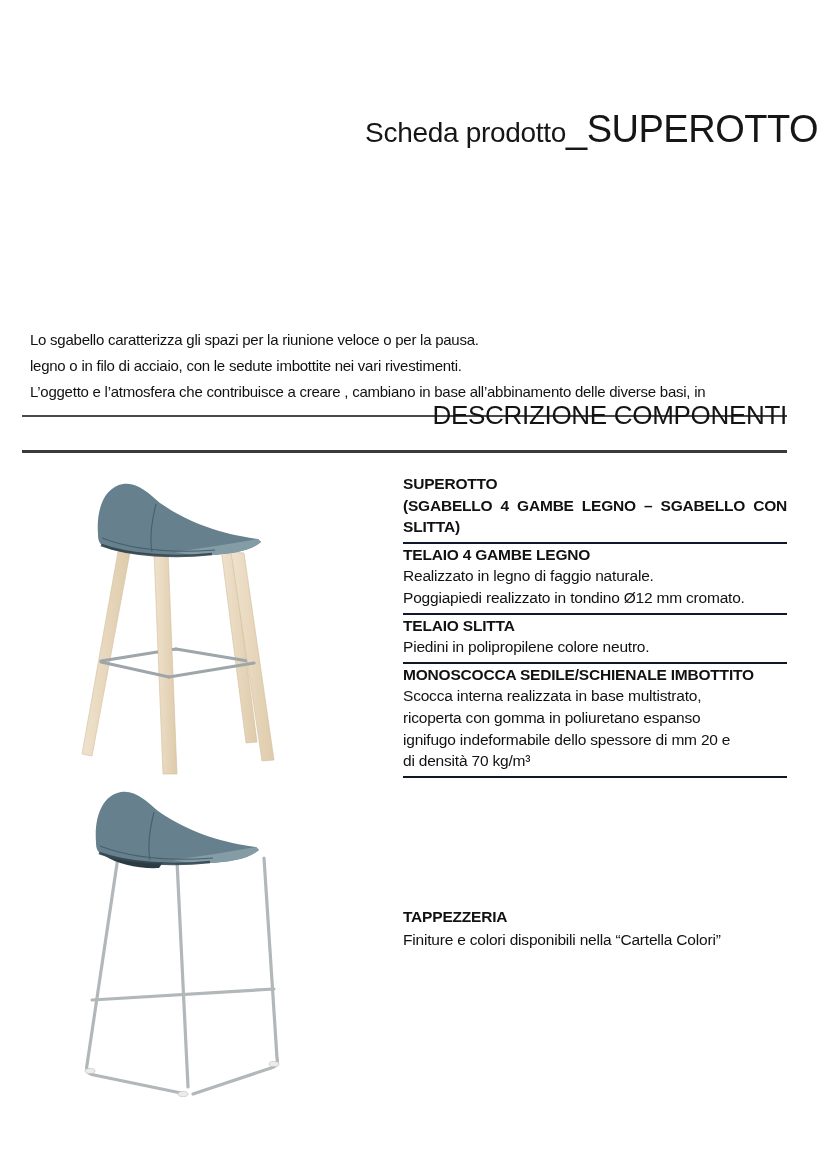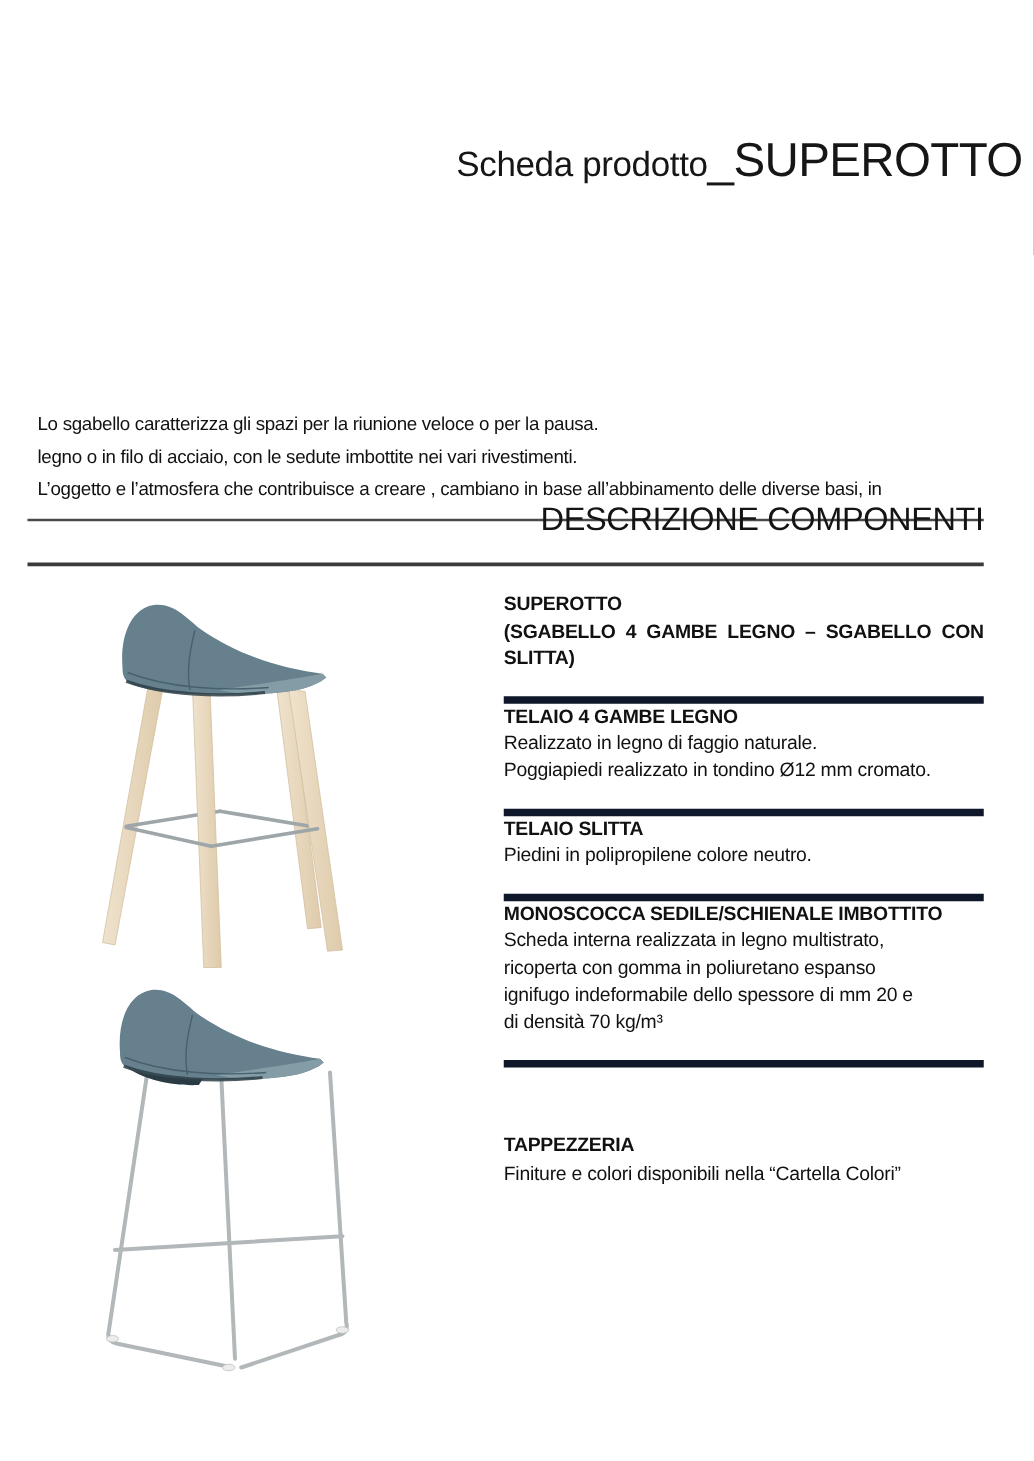--- a/index.html
+++ b/index.html
@@ -46,21 +46,21 @@
     text-align: right; font-size: 26px; letter-spacing: -0.3px; color: #141414;
     white-space: nowrap;
   }
   .rule-bottom{ position: absolute; left: 22px; top: 450px; width: 765px; height: 3px; background: #3b3b3b; }
 
   
   .components {
     position: absolute; left: 403px; top: 473px; width: 384px;
     font-size: 15.5px; line-height: 21.6px; letter-spacing: -0.2px; color: #111;
   }
-  .comp-section { border-bottom: 6px solid #0f172a; padding-bottom: 19px; }
+  .comp-section { border-bottom: 2px solid #0f172a; padding-bottom: 4px; }
   .comp-heading { font-weight: bold; white-space: nowrap; }
   .comp-line { white-space: nowrap; }
   .jline { text-align: justify; text-align-last: justify; font-weight: bold; }
   .jline2 { font-weight: bold; }
 
   .tappezzeria {
     position: absolute; left: 403px; top: 906px; width: 384px;
     font-size: 15.5px; line-height: 21.6px; letter-spacing: -0.2px; color: #111;
   }
   .tappezzeria .comp-heading { margin-bottom: 1px; }
@@ -99,21 +99,21 @@
       <div class="comp-heading">TELAIO 4 GAMBE LEGNO</div>
       <div class="comp-line">Realizzato in legno di faggio naturale.</div>
       <div class="comp-line">Poggiapiedi realizzato in tondino Ø12 mm cromato.</div>
     </div>
     <div class="comp-section">
       <div class="comp-heading">TELAIO SLITTA</div>
       <div class="comp-line">Piedini in polipropilene colore neutro.</div>
     </div>
     <div class="comp-section">
       <div class="comp-heading">MONOSCOCCA SEDILE/SCHIENALE IMBOTTITO</div>
-      <div class="comp-line">Scheda interna realizzata in legno multistrato,</div>
+      <div class="comp-line">Scocca interna realizzata in base multistrato,</div>
       <div class="comp-line">ricoperta con gomma in poliuretano espanso</div>
       <div class="comp-line">ignifugo indeformabile dello spessore di mm 20 e</div>
       <div class="comp-line">di densità 70 kg/m³</div>
     </div>
   </div>
 
   <div class="tappezzeria">
     <div class="comp-heading">TAPPEZZERIA</div>
     <div class="comp-line">Finiture e colori disponibili nella “Cartella Colori”</div>
   </div>

